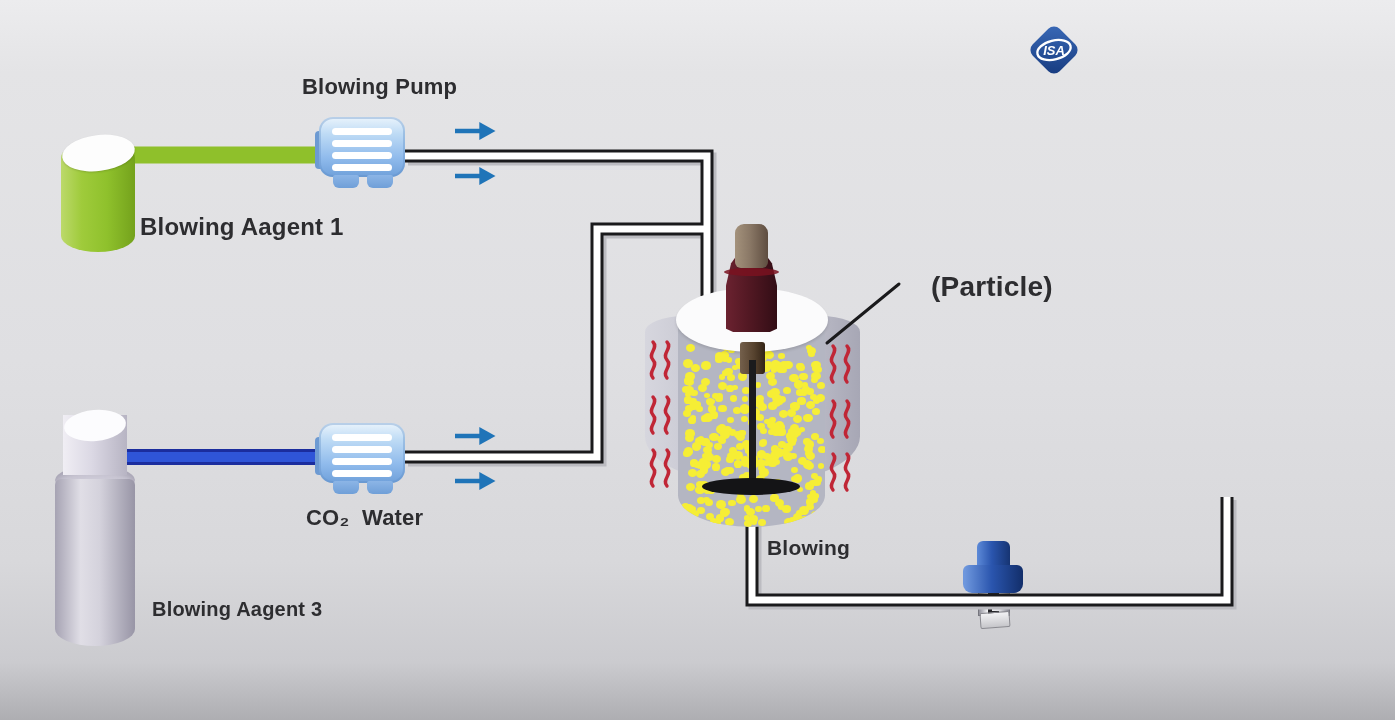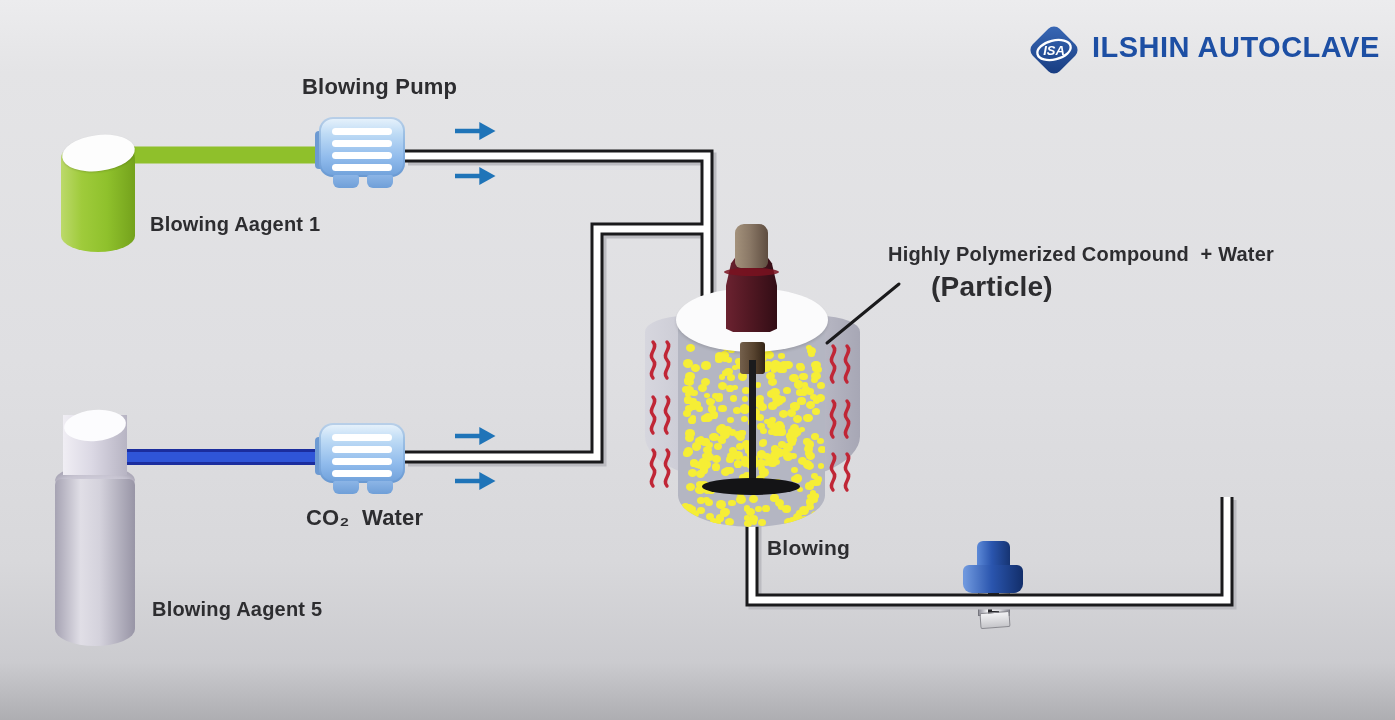--- a/index.html
+++ b/index.html
@@ -522,33 +522,31 @@
   </div>
 
   <div class="valve-cap"></div>
   <div class="valve-body"></div>
 
   <svg class="over" width="1395" height="720">
     <path d="M899 284 L827 343" stroke="#1a1a1c" stroke-width="3" stroke-linecap="round" fill="none"></path>
   </svg>
 
   <div class="lbl" style="left:302px;top:74px;font-size:22px;">Blowing Pump</div>
-  <div class="lbl" style="left:150px;top:213px;font-size:20px;">Blowing Aagent 1</div>
+  <div class="lbl" style="left:140px;top:213px;font-size:24px;">Blowing Aagent 1</div>
   <div class="lbl" style="left:306px;top:505px;font-size:22px;">CO₂  Water</div>
-  <div class="lbl" style="left:152px;top:598px;font-size:20px;">Blowing Aagent 5</div>
+  <div class="lbl" style="left:152px;top:598px;font-size:20px;">Blowing Aagent 3</div>
   <div class="lbl" style="left:767px;top:536px;font-size:21px;">Blowing</div>
-  <div class="lbl" style="left:888px;top:243px;font-size:20px;">Highly Polymerized Compound  + Water</div>
   <div class="lbl" style="left:931px;top:271px;font-size:28px;">(Particle)</div>
 
   <svg class="logo" width="64" height="64">
     <defs>
       <linearGradient id="lg" x1="0" y1="0" x2="1" y2="1">
         <stop offset="0" stop-color="#3a6ab8"></stop>
           <stop offset="1" stop-color="#163a7e"></stop>
       </linearGradient>
     </defs>
     <rect x="13" y="13" width="38" height="38" rx="8" transform="rotate(45 32 32)" fill="url(#lg)"></rect>
     <ellipse cx="32" cy="32" rx="17" ry="9.5" transform="rotate(-14 32 32)" fill="none" stroke="#ffffff" stroke-width="2.3"></ellipse>
     <text x="32" y="37" text-anchor="middle" font-size="13" font-style="italic" font-weight="bold" fill="#ffffff" font-family="Liberation Sans, sans-serif">ISA</text>
   </svg>
-  <div class="brand">ILSHIN AUTOCLAVE</div>
 
 </div>
 
 </body></html>

